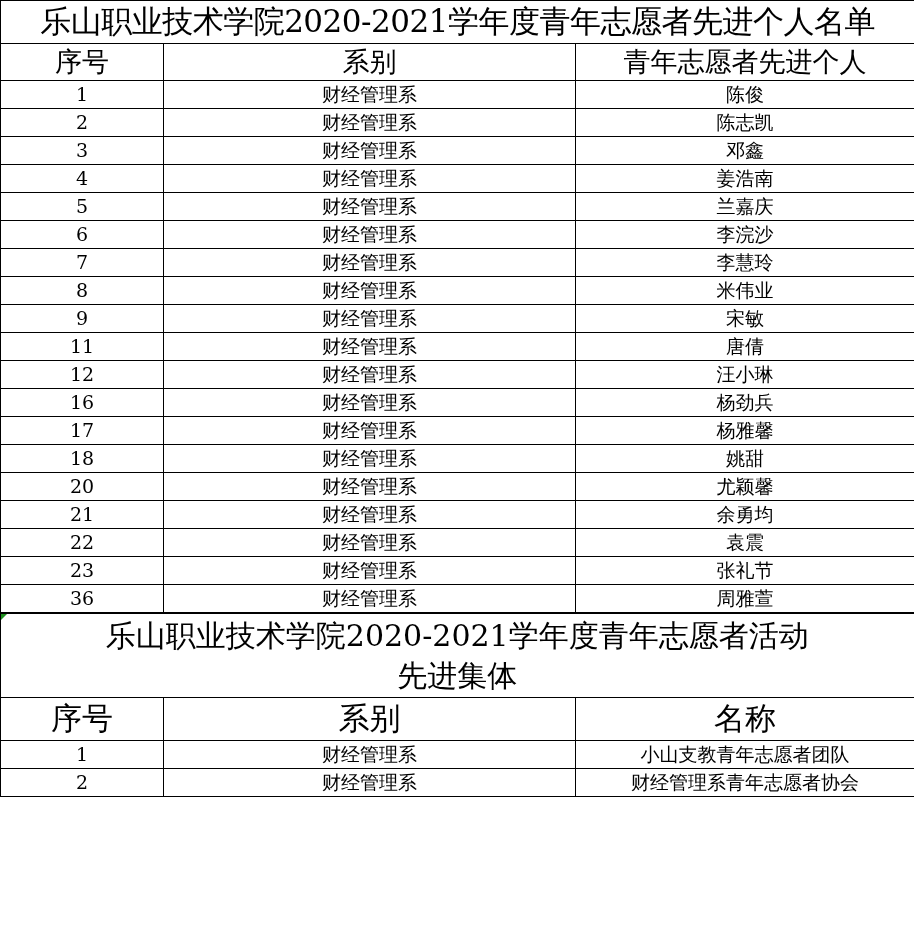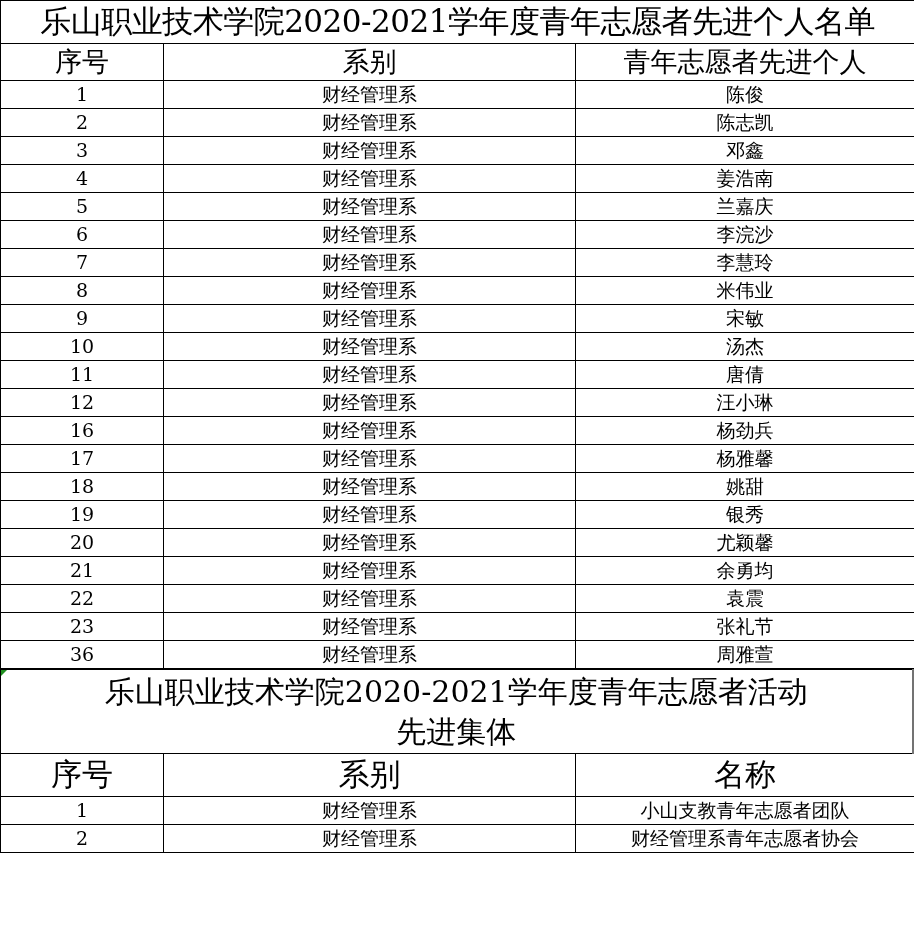--- a/index.html
+++ b/index.html
@@ -19,21 +19,21 @@
   col.c1 { width: 163px; }
   col.c2 { width: 412px; }
   col.c3 { width: 339px; }
 
   .title1 td { height: 41px; font-size: 31px; letter-spacing: -0.5px; }
   .head1 td { height: 34px; font-size: 27px; }
   .row td { height: 27px; font-size: 19px; line-height: 27px; }
 
   .title2 td {
     height: 83px; font-size: 30px; line-height: 40px;
-    border-right: 6px solid #737373; white-space: normal;
+    border-right: 2px solid #737373; white-space: normal;
     position: relative;
   }
   .err-mark {
     position: absolute; left: 0; top: 0; width: 0; height: 0;
     border-top: 6px solid #1f8f1f; border-right: 6px solid transparent;
   }
   .head2 td { height: 41px; font-size: 31px; }
   .row2 td { height: 27px; font-size: 19px; line-height: 27px; }
 </style>
 </head>
@@ -94,25 +94,20 @@
           <td>8</td>
           <td>财经管理系</td>
           <td>米伟业</td>
         </tr>
         <tr class="row">
           <td>9</td>
           <td>财经管理系</td>
           <td>宋敏</td>
         </tr>
         <tr class="row">
-          <td>10</td>
-          <td>财经管理系</td>
-          <td>汤杰</td>
-        </tr>
-        <tr class="row">
           <td>11</td>
           <td>财经管理系</td>
           <td>唐倩</td>
         </tr>
         <tr class="row">
           <td>12</td>
           <td>财经管理系</td>
           <td>汪小琳</td>
         </tr>
         <tr class="row">
@@ -122,25 +117,20 @@
         </tr>
         <tr class="row">
           <td>17</td>
           <td>财经管理系</td>
           <td>杨雅馨</td>
         </tr>
         <tr class="row">
           <td>18</td>
           <td>财经管理系</td>
           <td>姚甜</td>
-        </tr>
-        <tr class="row">
-          <td>19</td>
-          <td>财经管理系</td>
-          <td>银秀</td>
         </tr>
         <tr class="row">
           <td>20</td>
           <td>财经管理系</td>
           <td>尤颖馨</td>
         </tr>
         <tr class="row">
           <td>21</td>
           <td>财经管理系</td>
           <td>余勇均</td>

